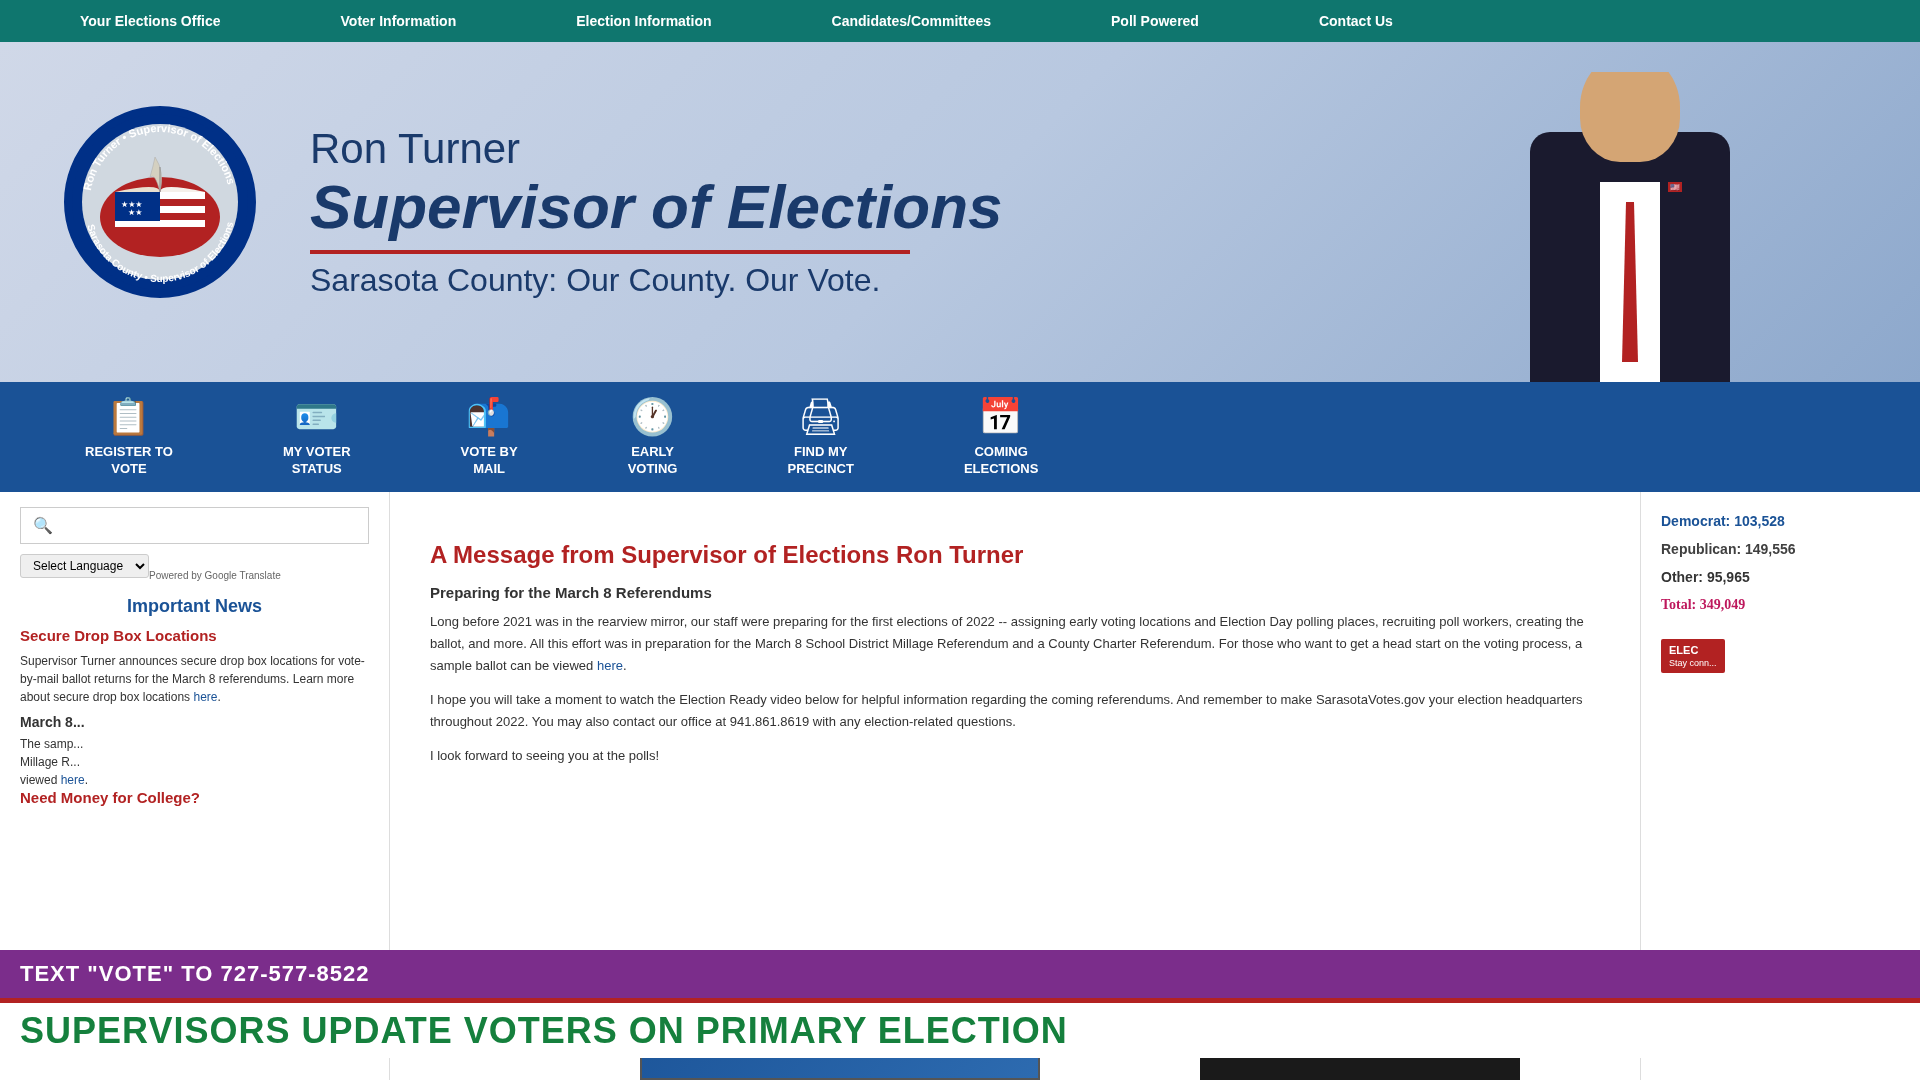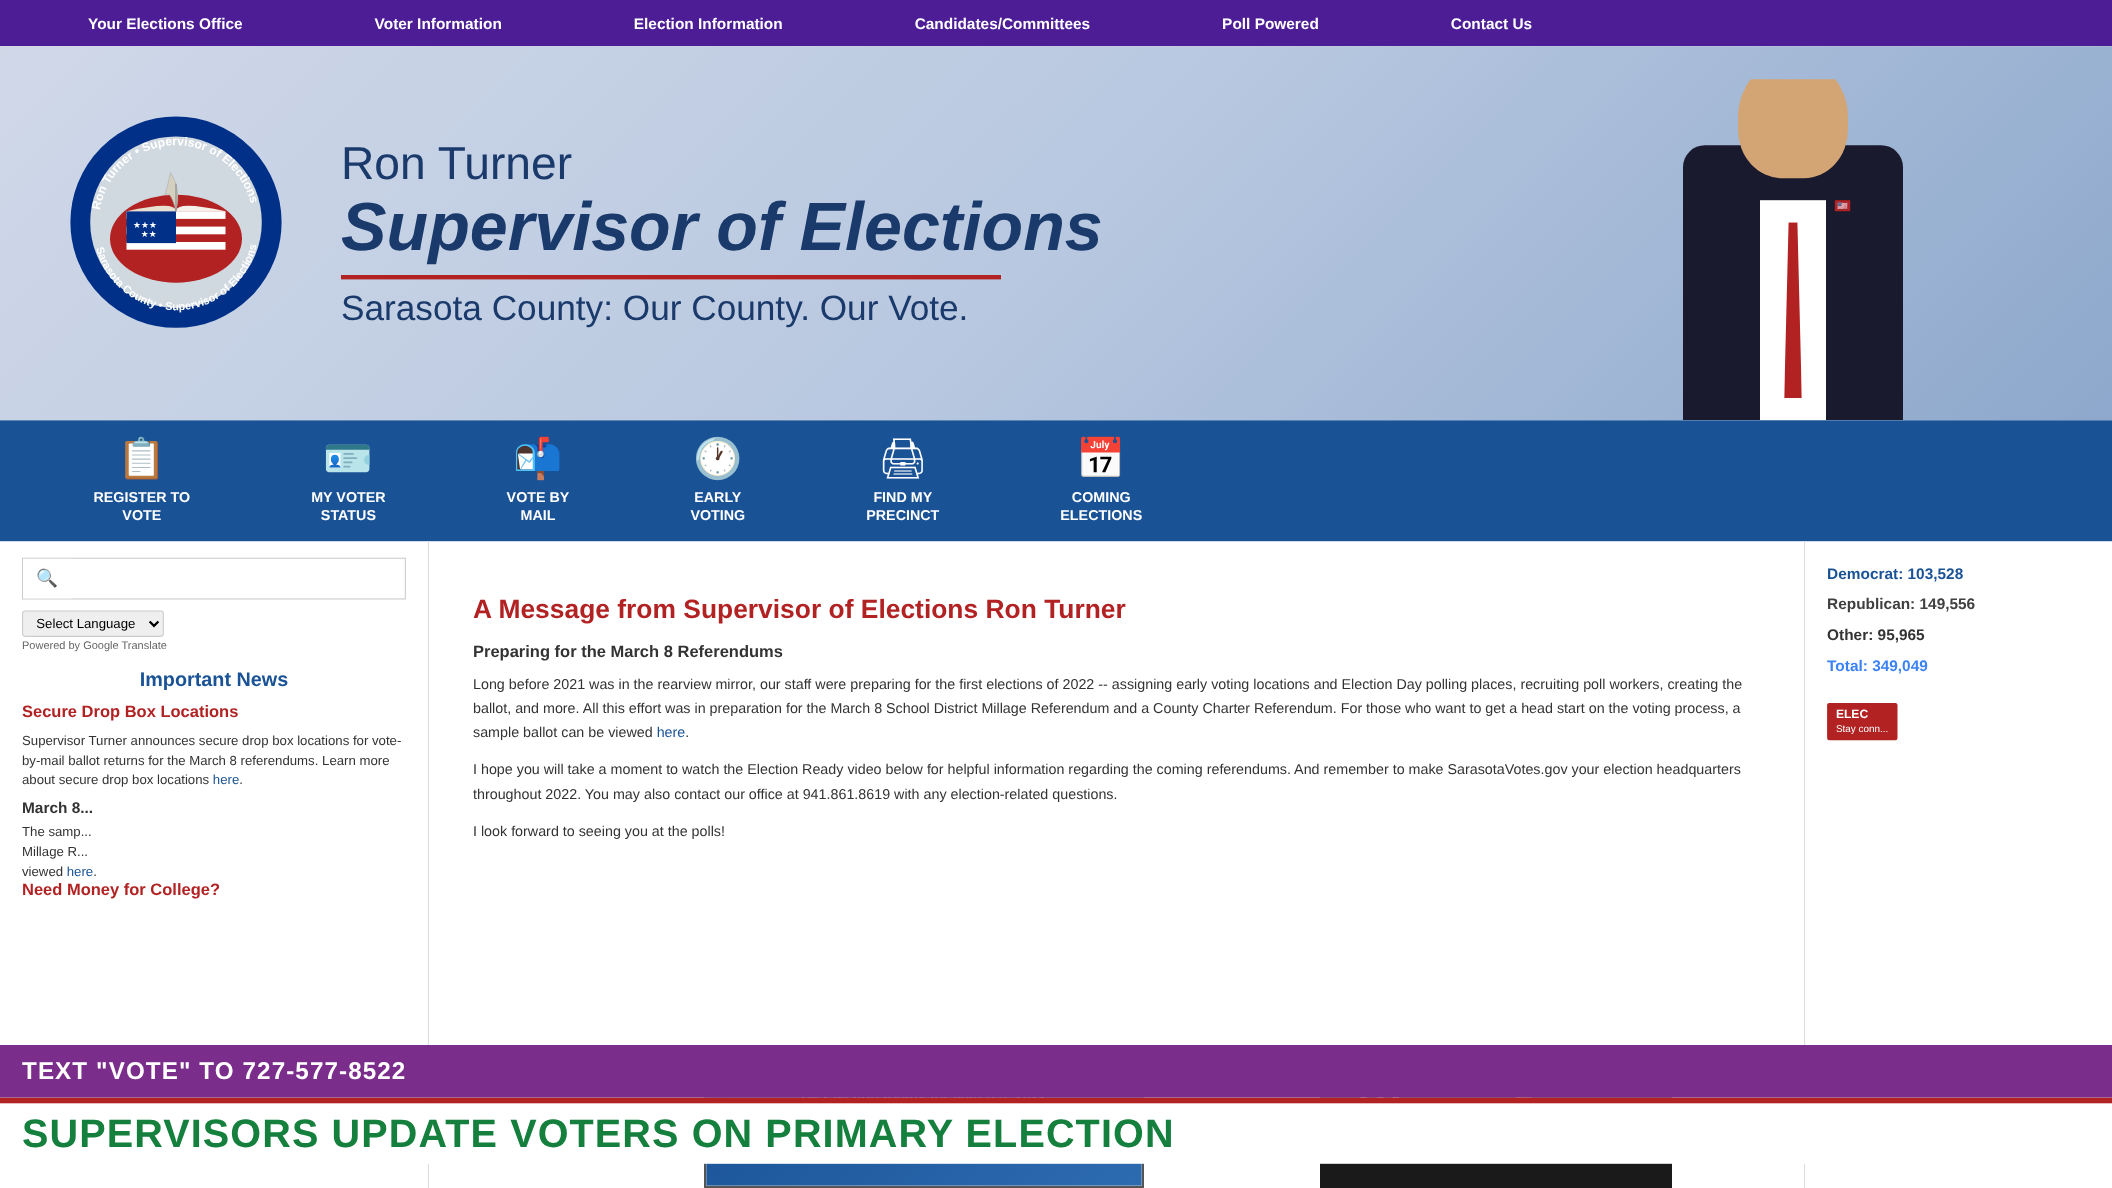--- a/index.html
+++ b/index.html
@@ -1,20 +1,20 @@
 <!DOCTYPE html>
 <html><head>
   <meta charset="utf-8">
   <style>
     * { margin: 0; padding: 0; box-sizing: border-box; }
     body { font-family: Arial, sans-serif; width: 1920px; height: 1080px; overflow: hidden; background: #fff; }
 
     
     .top-nav {
-      background: #4c1d95;
+      background: #0f766e;
       display: flex;
       align-items: center;
       height: 42px;
       padding: 0 20px;
     }
     .top-nav-item {
       color: #fff;
       font-size: 14px;
       font-weight: bold;
       padding: 0 60px;
@@ -122,22 +122,21 @@
     .search-btn {
       background: #fff;
       border: none;
       padding: 8px 12px;
       cursor: pointer;
       font-size: 16px;
       color: #555;
     }
     .translate-bar {
       display: flex;
-      flex-direction: column;
-      align-items: flex-start;
+      align-items: flex-end;
       margin-bottom: 15px;
     }
     .translate-select {
       border: 1px solid #ccc;
       padding: 3px 8px;
       font-size: 12px;
       border-radius: 3px;
       margin-bottom: 3px;
     }
     .translate-powered {
@@ -229,21 +228,21 @@
       flex-shrink: 0;
       overflow: hidden;
     }
     .reg-stats {
       font-size: 14px;
       line-height: 2;
     }
     .reg-dem { color: #1a5296; font-weight: bold; }
     .reg-rep { color: #404040; font-weight: bold; }
     .reg-other { color: #333; font-weight: bold; }
-    .reg-total { color: #3b82f6; font-weight: bold; }
+    .reg-total { color: #be185d; font-weight: bold; font-family: Liberation Serif, serif; }
 
     
     .video-thumb {
       position: absolute;
       bottom: 0;
       left: 640px;
       width: 400px;
       height: 130px;
       background: #222;
       border: 2px solid #555;

